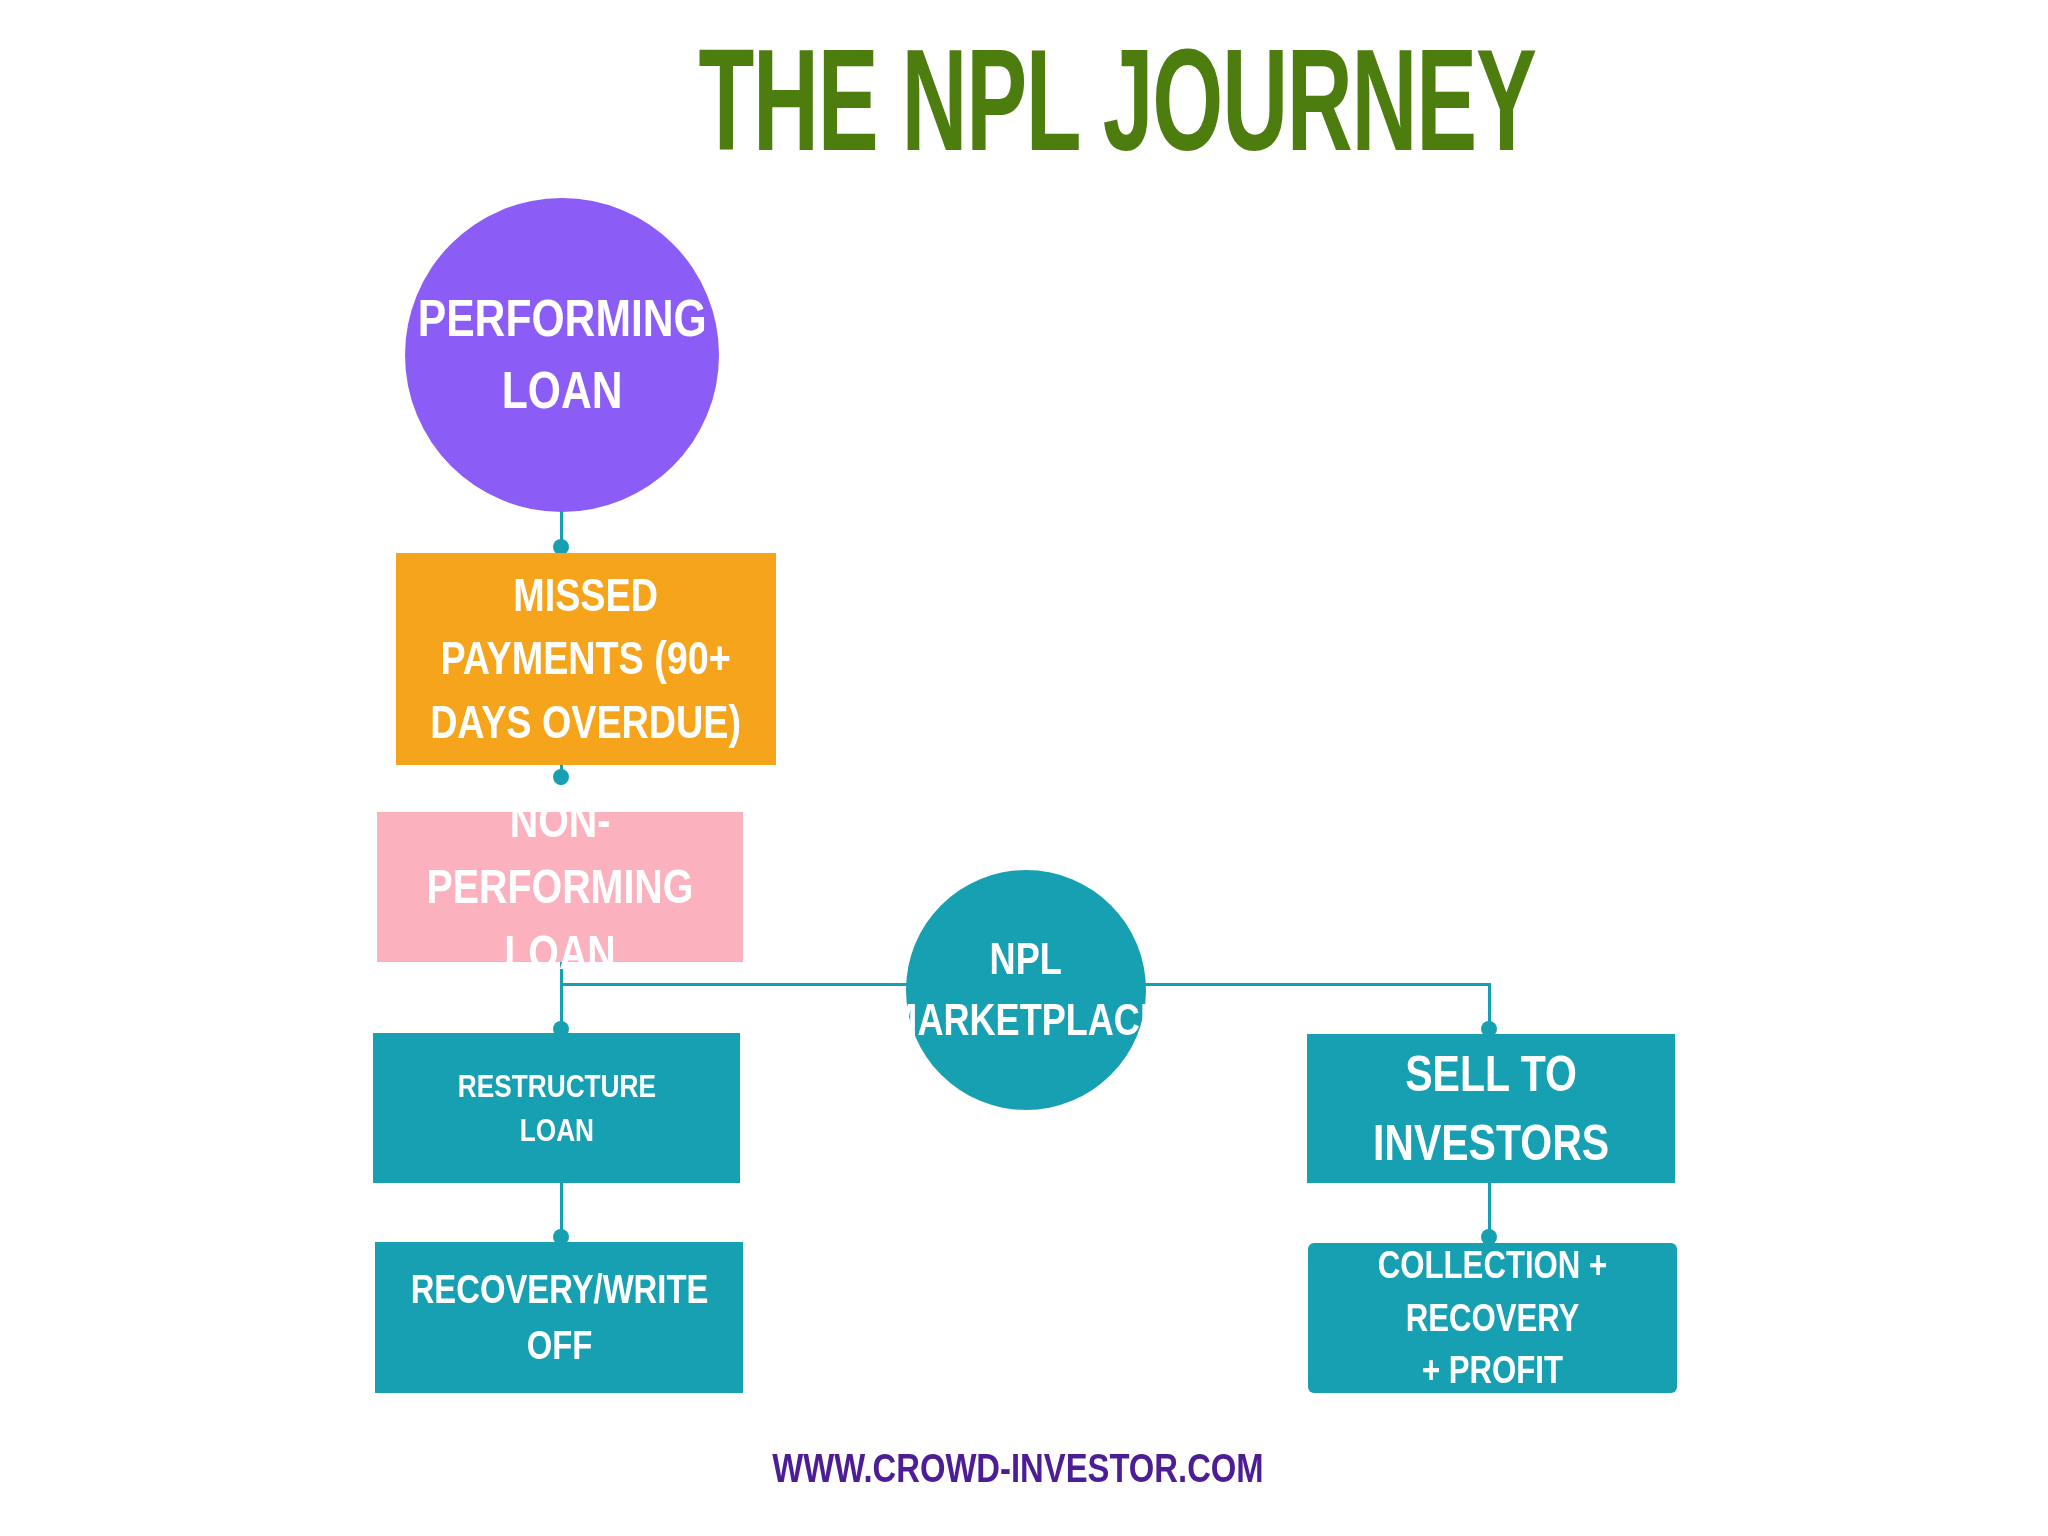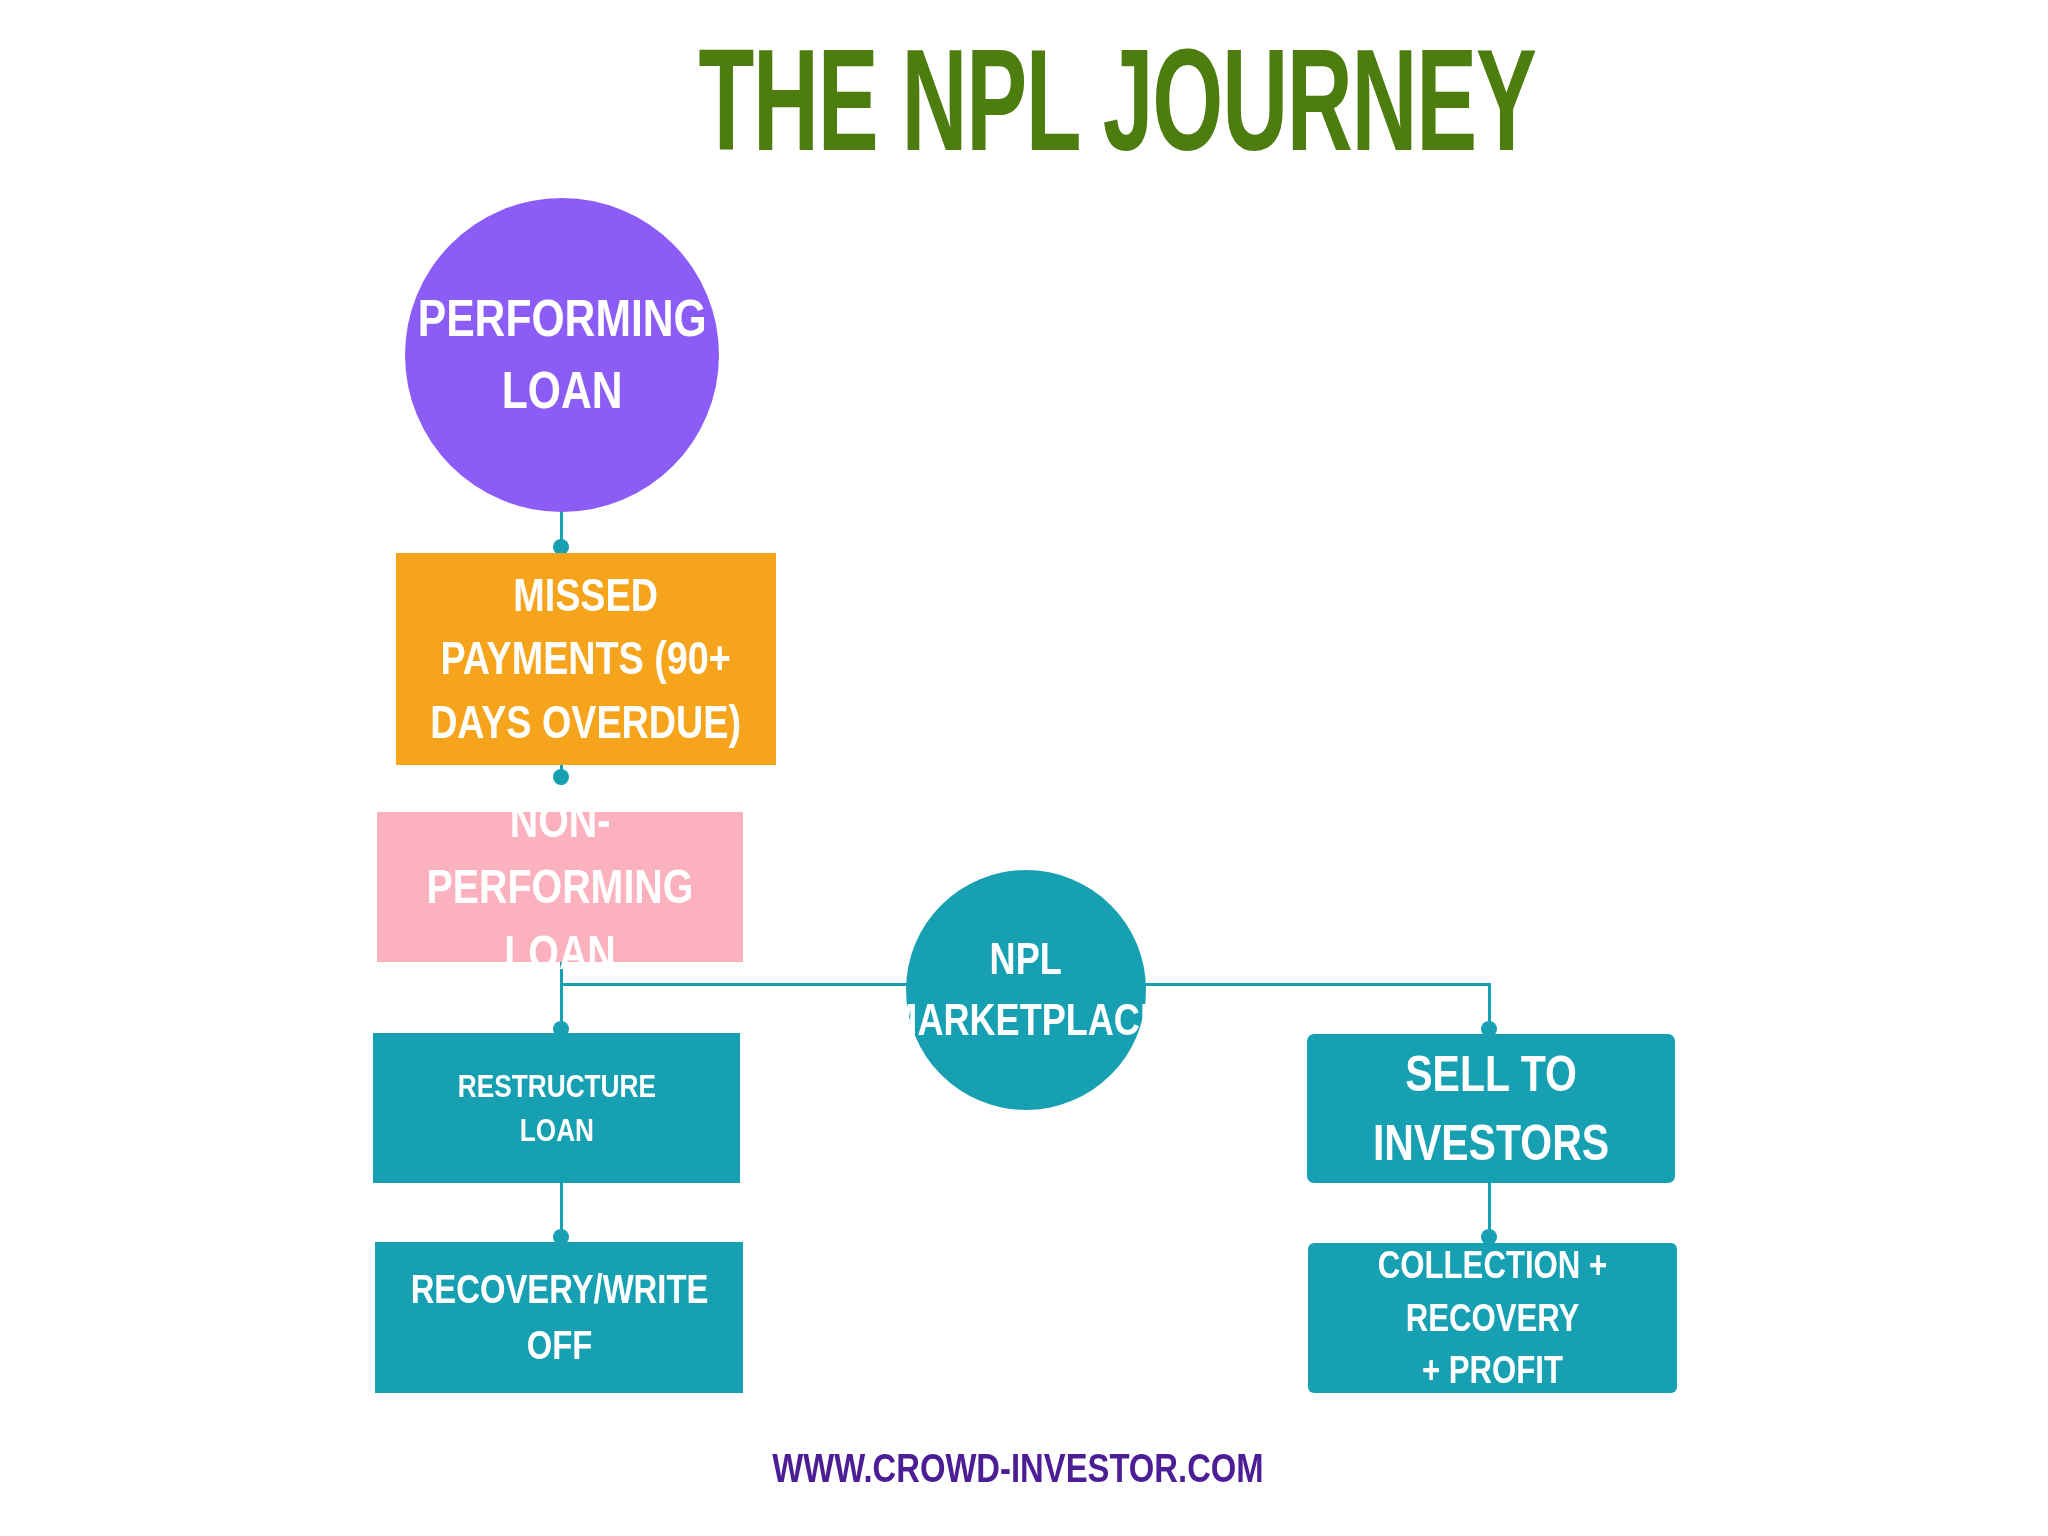--- a/index.html
+++ b/index.html
@@ -29,21 +29,21 @@
     position:absolute;display:flex;align-items:center;justify-content:center;
     text-align:center;color:#ffffff;font-weight:bold;line-height:1.38;
   }
   .circle{border-radius:50%;}
   .n-performing{left:405px;top:198px;width:314px;height:314px;font-size:52px;}
   .n-missed{left:380px;top:553px;width:380px;height:212px;font-size:46px;margin-left:16px;}
   .n-nonperforming{left:377px;top:812px;width:366px;height:150px;font-size:48px;}
   .n-marketplace{left:906px;top:870px;width:240px;height:240px;font-size:44px;}
   .n-restructure{left:373px;top:1033px;width:367px;height:150px;font-size:32px;}
   .n-recovery{left:375px;top:1242px;width:368px;height:151px;font-size:40px;}
-  .n-sell{left:1307px;top:1034px;width:368px;height:149px;font-size:50px;border-radius:7px;}
+  .n-sell{left:1307px;top:1034px;width:368px;height:149px;font-size:50px;}
   .n-collection{left:1308px;top:1243px;width:369px;height:150px;font-size:38px;}
   
   .line{position:absolute;}
   .l-circle-missed{left:560px;top:506px;width:3px;height:47px;}
   .l-missed-nonperf{left:560px;top:765px;width:3px;height:20px;}
   .l-nonperf-restruct{left:560px;top:935px;width:3px;height:100px;}
   .l-horizontal{left:560px;top:983px;width:931px;height:3px;}
   .l-down-sell{left:1488px;top:983px;width:3px;height:52px;}
   .l-restruct-recovery{left:560px;top:1183px;width:3px;height:60px;}
   .l-sell-collection{left:1488px;top:1183px;width:3px;height:61px;}

